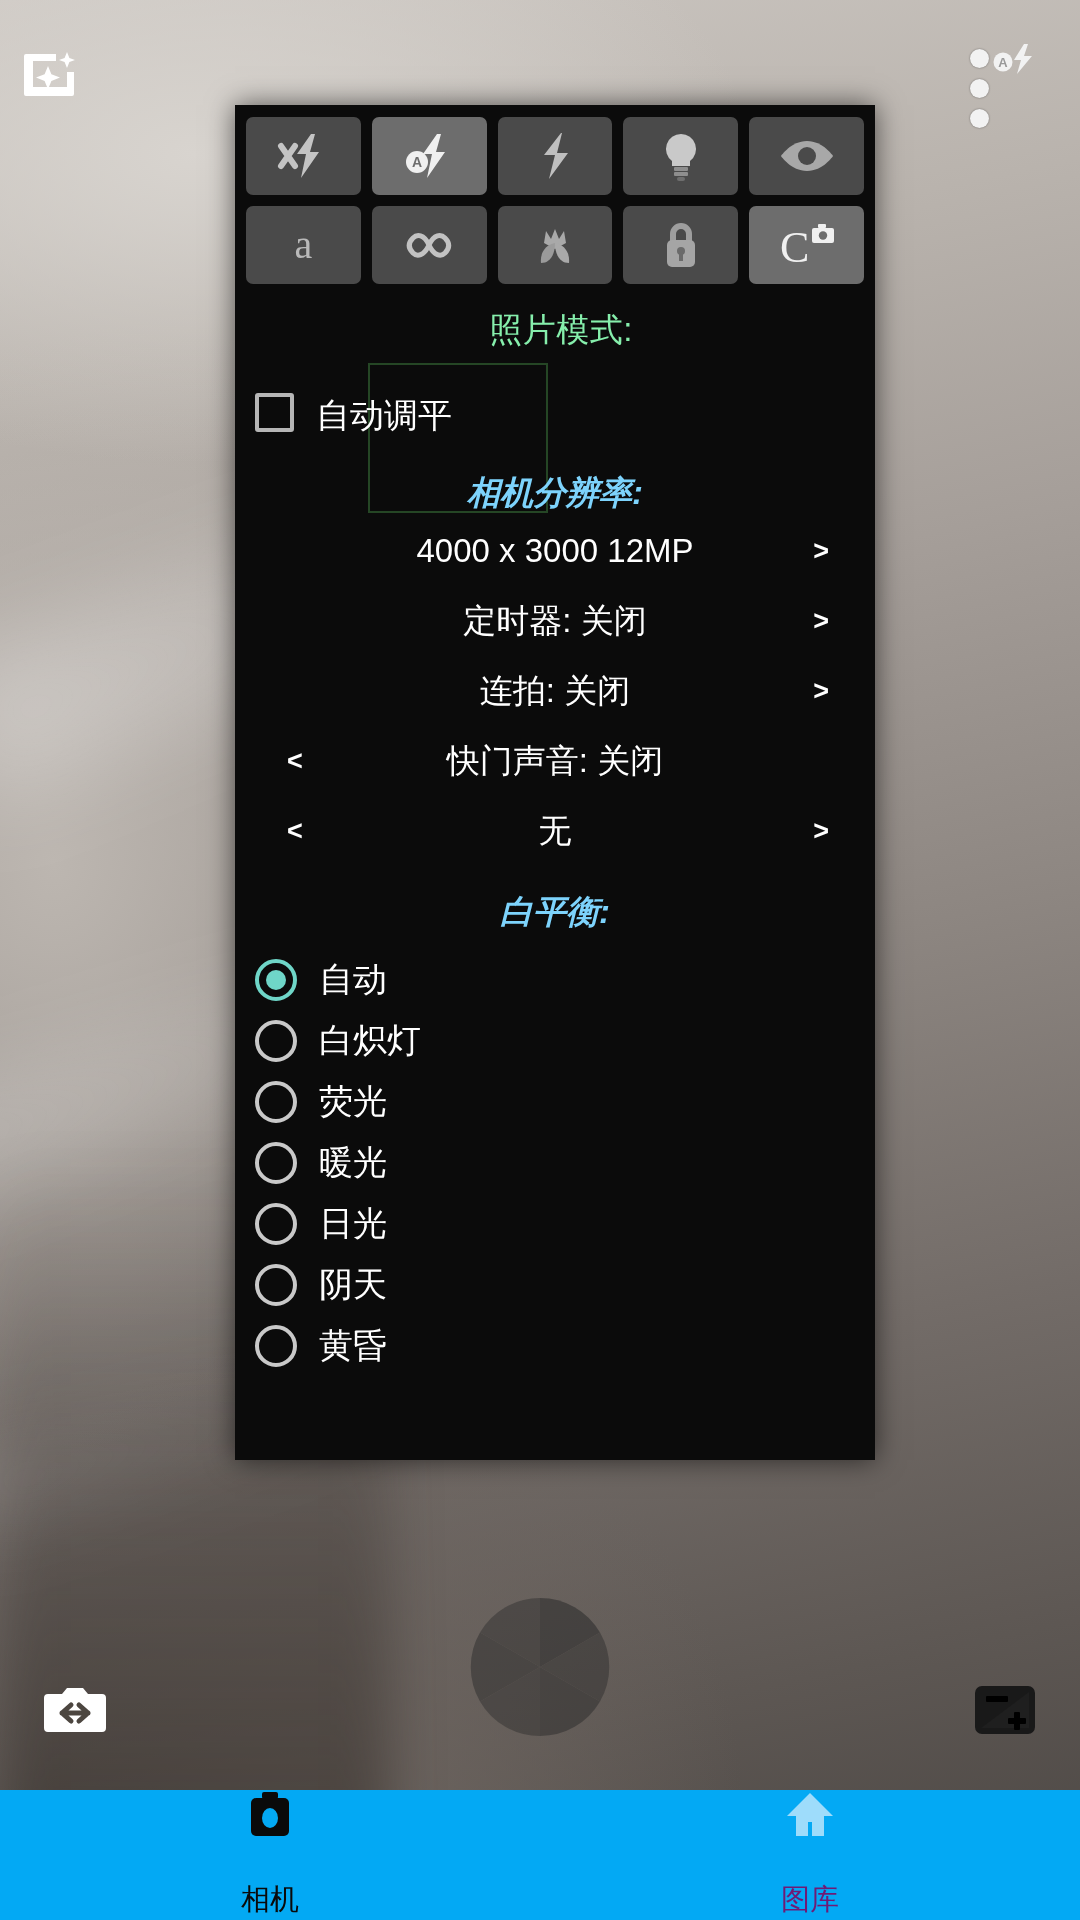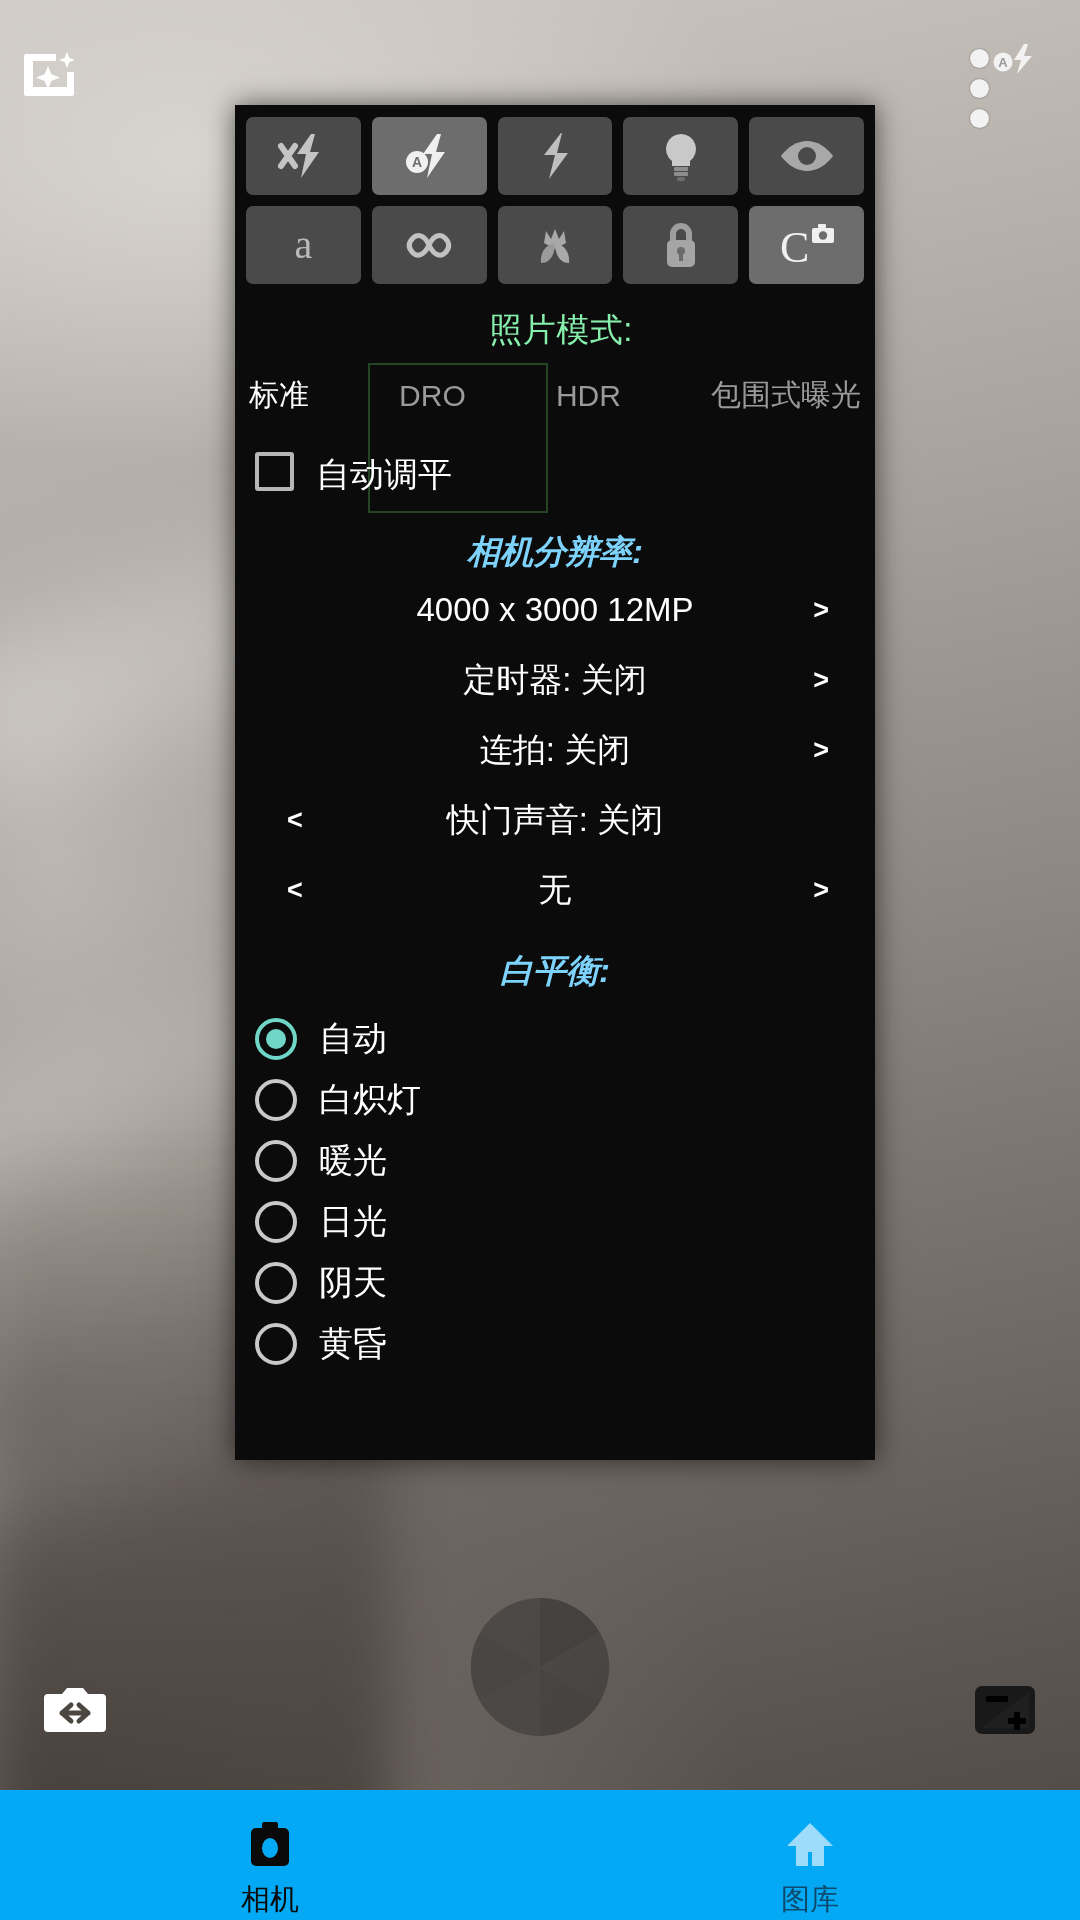--- a/index.html
+++ b/index.html
@@ -148,25 +148,25 @@
   #switch-camera-btn{ position:absolute; left:42px; top:1682px; z-index:40; }
   #exposure-btn{ position:absolute; right:42px; top:1680px; z-index:32; }
 
   
   #bottom-nav{
     position:absolute; left:0; bottom:0; width:1080px; height:130px;
     background:#03A9F4; display:flex; z-index:60;
   }
   .nav-item{
     flex:1; display:flex; flex-direction:column;
-    align-items:center; justify-content:flex-end; gap:8px;
+    align-items:center; justify-content:space-between; gap:8px;
   }
   .nav-item .nav-label{ font-size:29px; }
   .nav-item.active .nav-label{ color:#0a0a0a; }
-  .nav-item.inactive .nav-label{ color:#0c4a6e; }
+  .nav-item.inactive .nav-label{ color:#701a75; }
 </style>
 </head>
 <body>
 
 <div id="viewfinder">
   <div id="vf-streak1"></div>
   <div id="vf-streak2"></div>
   <div id="vf-streak3"></div>
   <div id="vf-dark"></div>
 </div>
@@ -269,26 +269,20 @@
           <text x="4" y="42" font-size="44" font-family="Liberation Serif, serif" fill="#f0f0f0">C</text>
           <rect x="36" y="8" width="22" height="15" rx="2" fill="#f0f0f0"></rect>
           <rect x="42" y="4" width="8" height="4" rx="1" fill="#f0f0f0"></rect>
           <circle cx="47" cy="15.5" r="4.2" fill="#6d6d6d"></circle>
         </svg>
       </div>
     </div>
 
     <div class="section-title">照片模式:</div>
 
-    <div id="mode-tabs">
-      <span class="mode-tab selected">标准</span>
-      <span class="mode-tab">DRO</span>
-      <span class="mode-tab">HDR</span>
-      <span class="mode-tab">包围式曝光</span>
-    </div>
 
     <div id="auto-level-row">
       <span class="checkbox"></span>
       <span class="label">自动调平</span>
     </div>
 
     <div class="setting-heading">相机分辨率:</div>
     <div class="setting-row">
       <span class="value">4000 x 3000 12MP</span>
       <span class="arrow right">&gt;</span>
@@ -318,20 +312,24 @@
     <div class="setting-heading">白平衡:</div>
 
     <div id="wb-list">
       <div class="radio-row">
         <span class="radio checked"></span>
         <span class="label">自动</span>
       </div>
       <div class="radio-row">
         <span class="radio"></span>
         <span class="label">白炽灯</span>
+      </div>
+      <div class="radio-row">
+        <span class="radio"></span>
+        <span class="label">荧光</span>
       </div>
       <div class="radio-row">
         <span class="radio"></span>
         <span class="label">暖光</span>
       </div>
       <div class="radio-row">
         <span class="radio"></span>
         <span class="label">日光</span>
       </div>
       <div class="radio-row">

